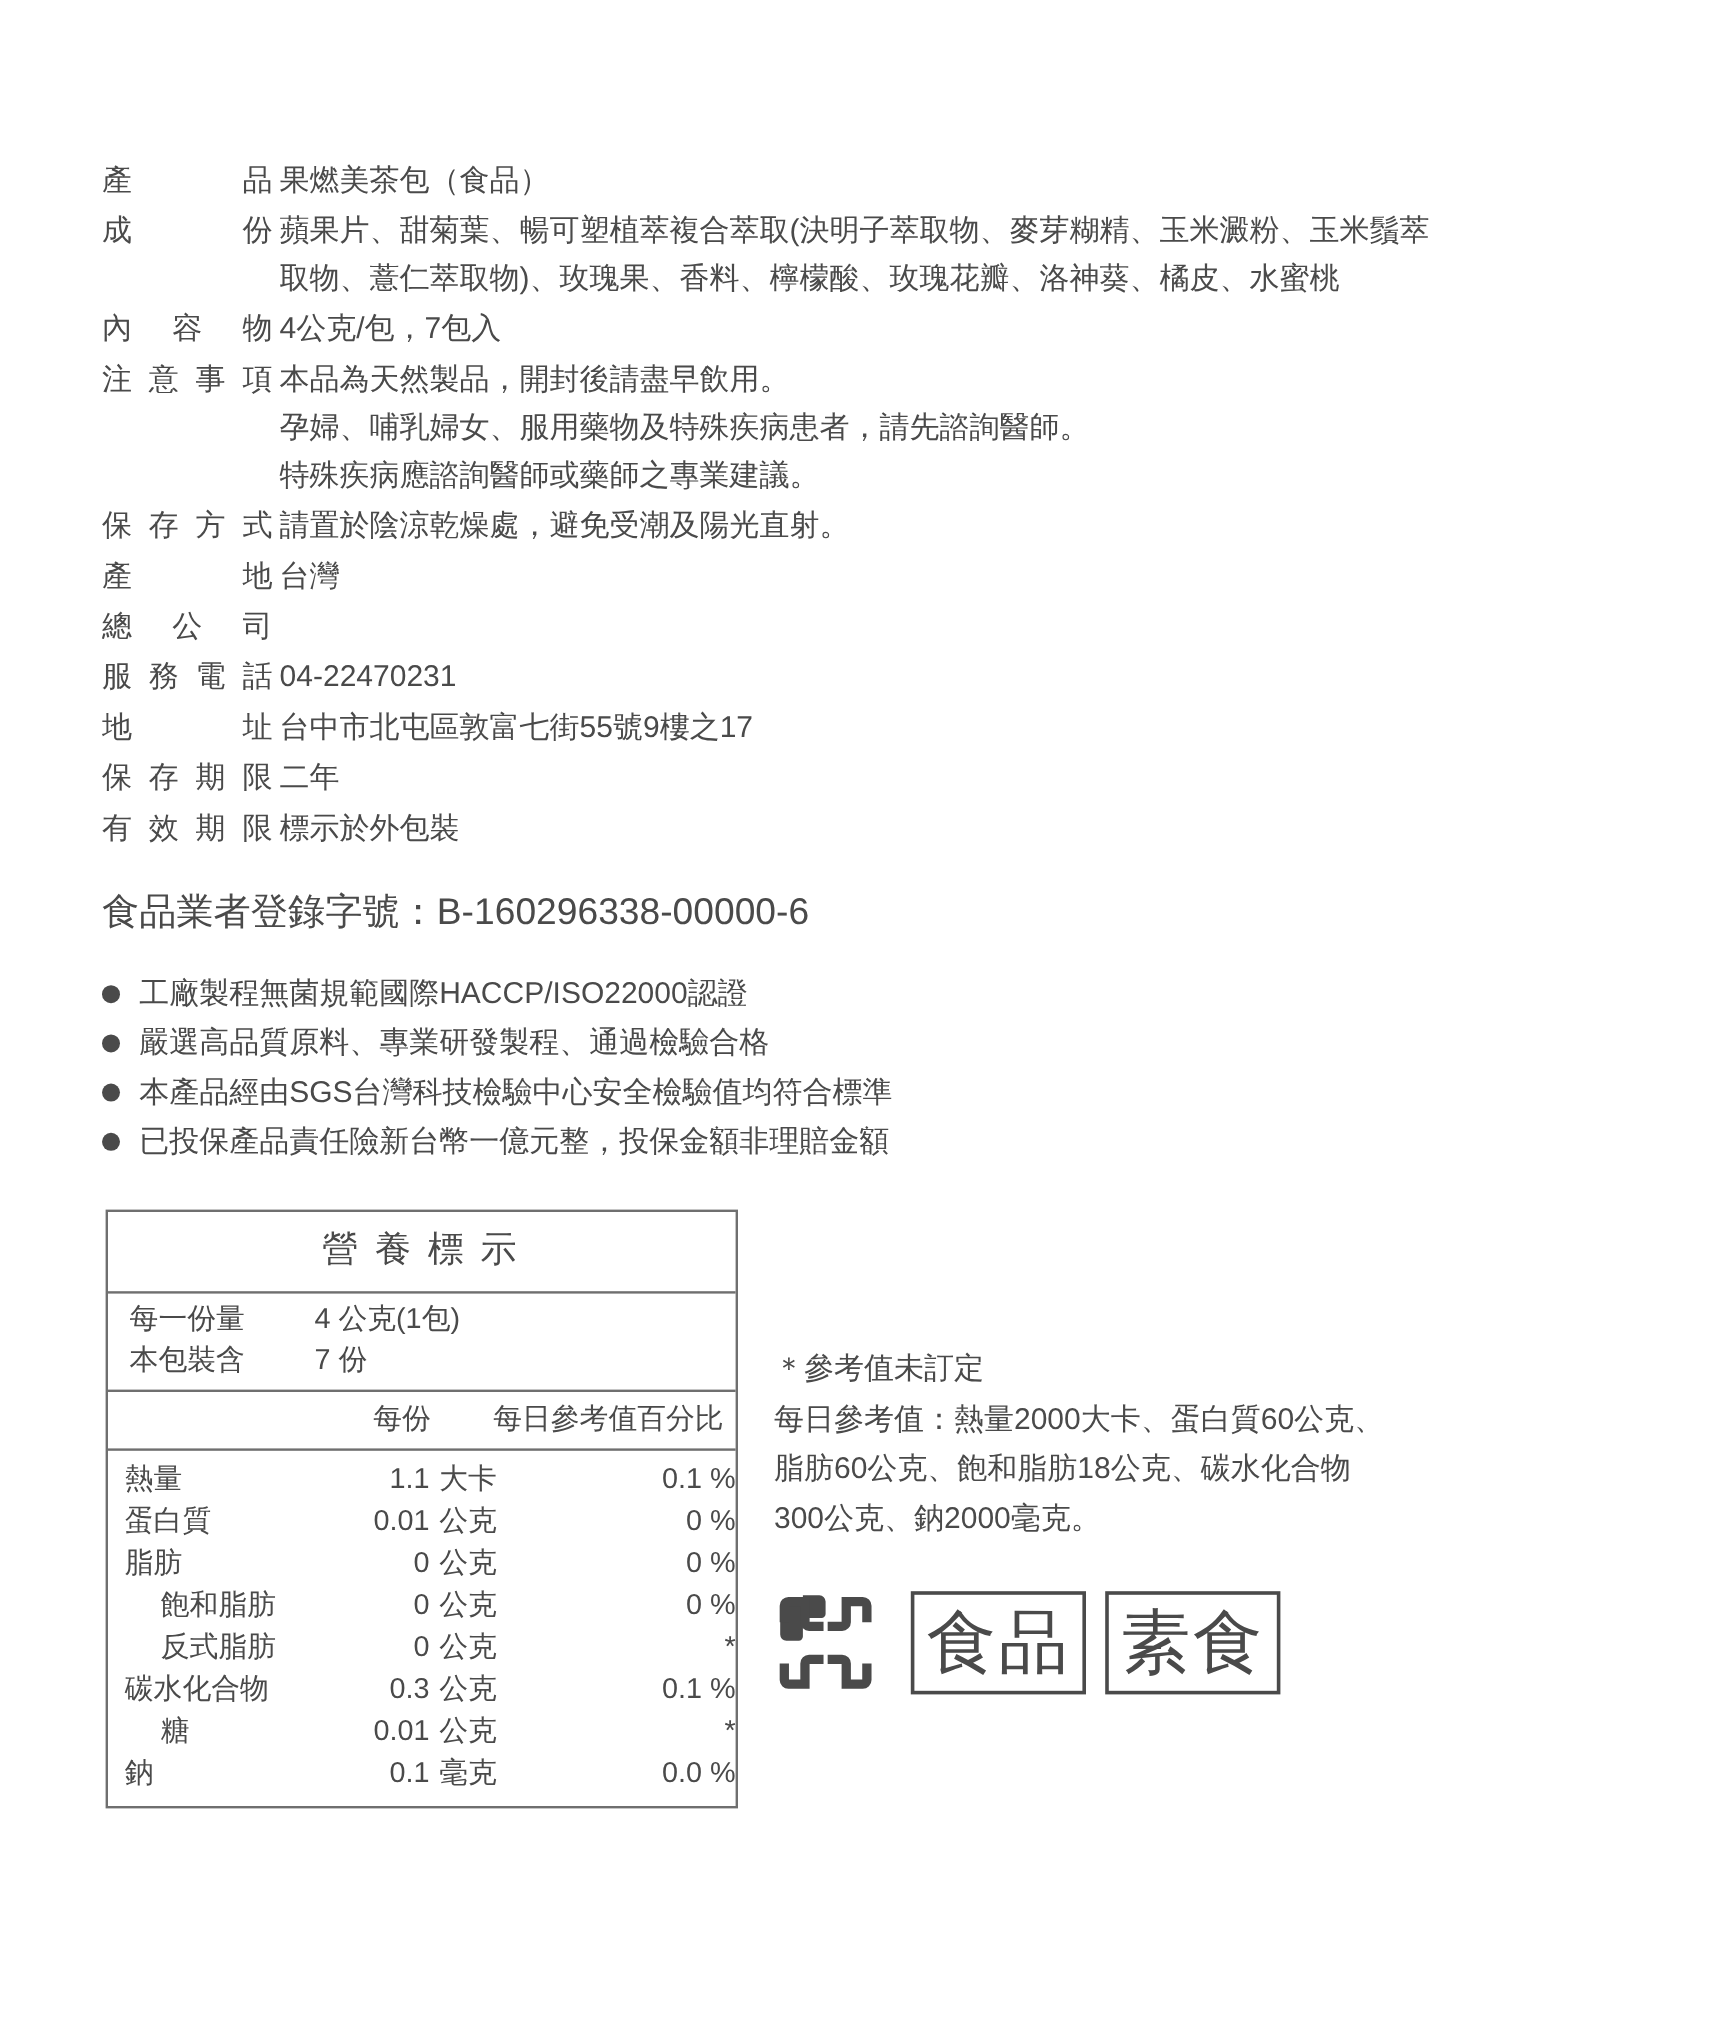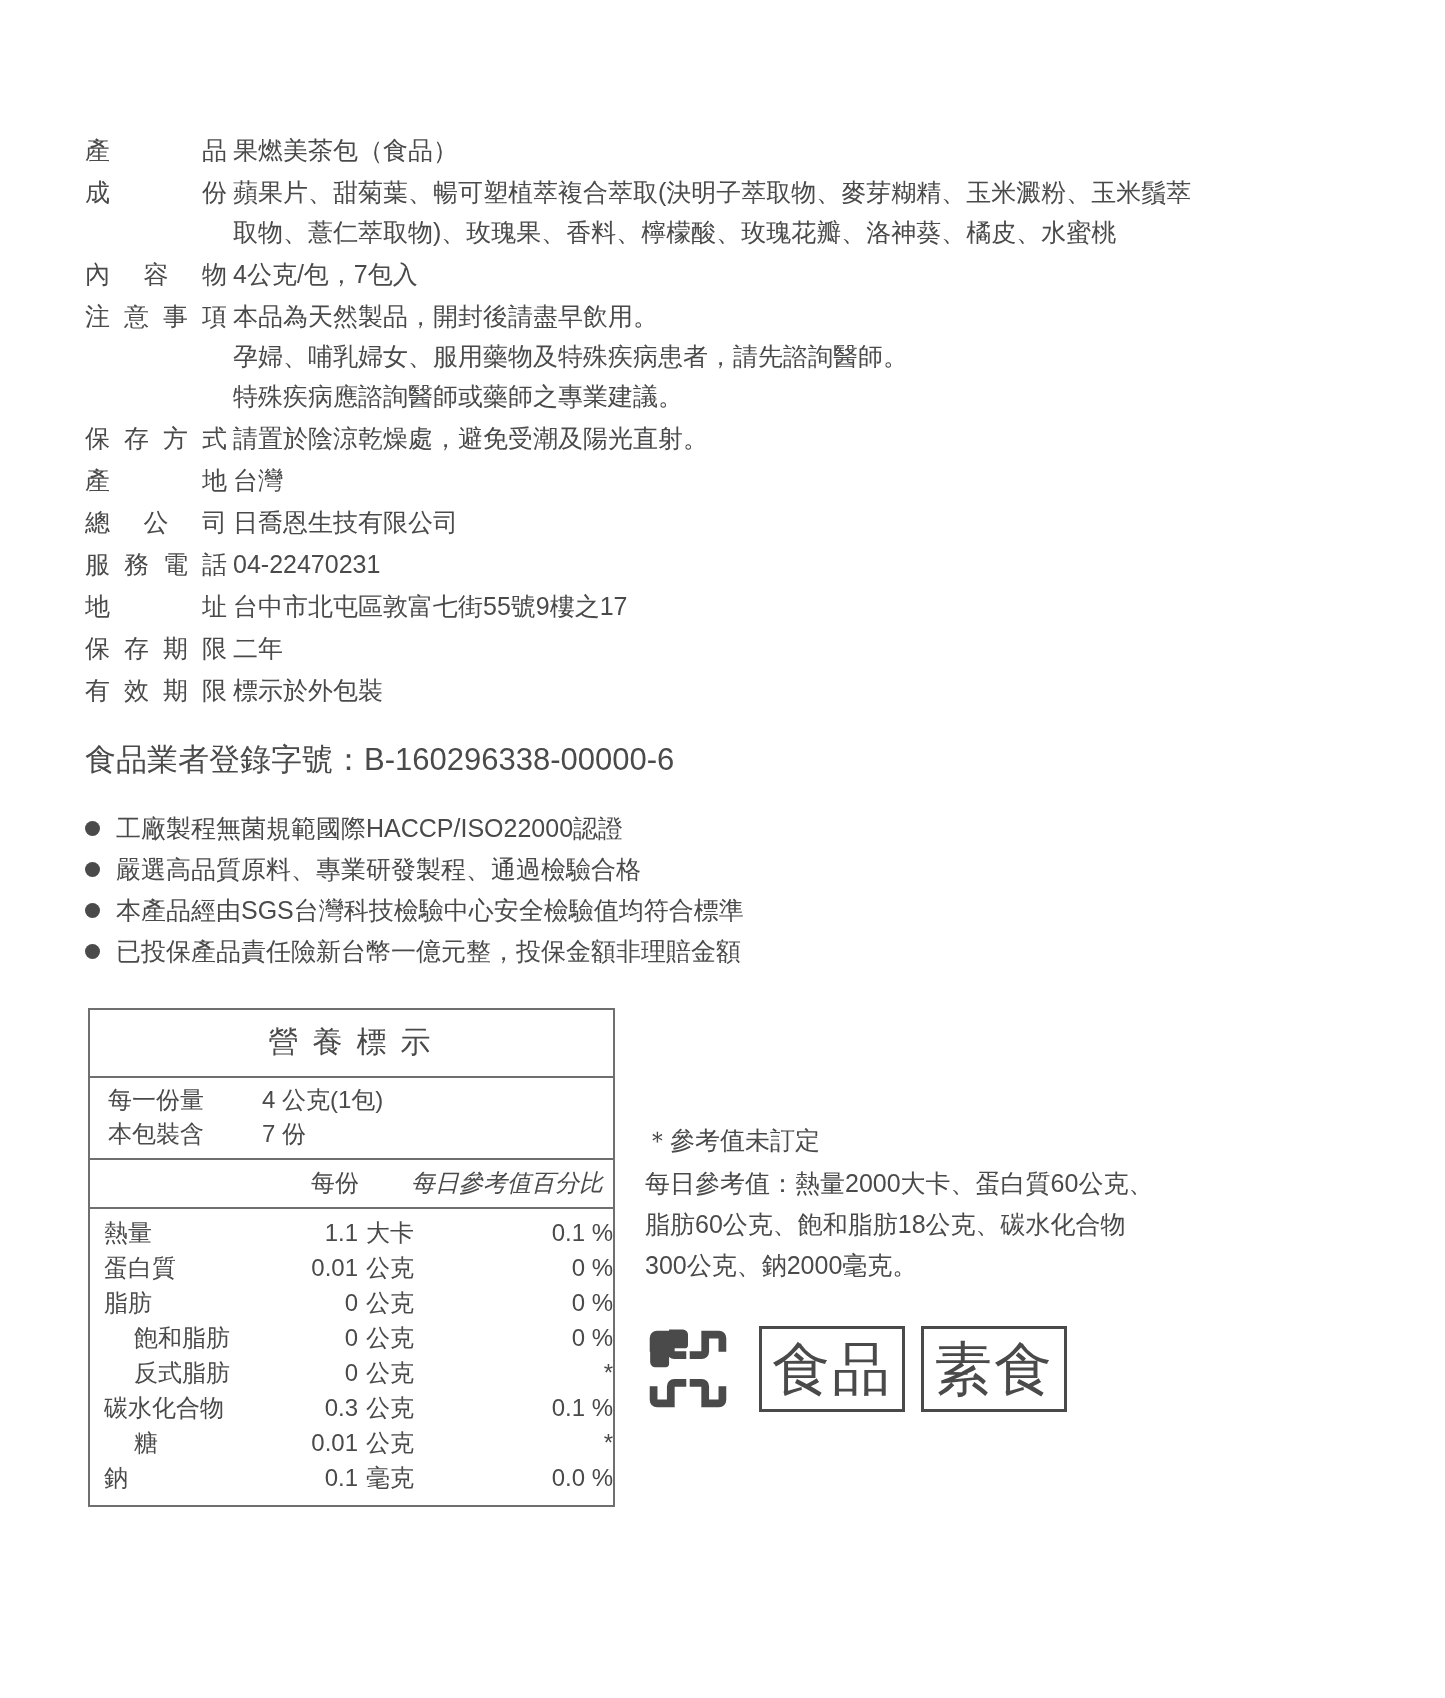--- a/index.html
+++ b/index.html
@@ -145,21 +145,20 @@
   }
   .col-head .ch-per {
     width: 110px;
     flex: 0 0 110px;
     text-align: center;
   }
   .col-head .ch-dv {
     flex: 1 1 auto;
     text-align: right;
     padding-right: 10px;
-    font-style: italic;
   }
 
   .nutri-body {
     padding: 6px 0 10px 0;
   }
   .nutri-row {
     display: flex;
     font-size: 24px;
     line-height: 35px;
     color: #4a4a4a;
@@ -282,23 +281,20 @@
 
     <div class="spec-row">
       <div class="spec-label">產地</div>
       <div class="spec-value">
         <span class="line">台灣</span>
       </div>
     </div>
 
     <div class="spec-row">
       <div class="spec-label">總公司</div>
-      <div class="spec-value">
-        <span class="line">日喬恩生技有限公司</span>
-      </div>
     </div>
 
     <div class="spec-row">
       <div class="spec-label">服務電話</div>
       <div class="spec-value">
         <span class="line">04-22470231</span>
       </div>
     </div>
 
     <div class="spec-row">

